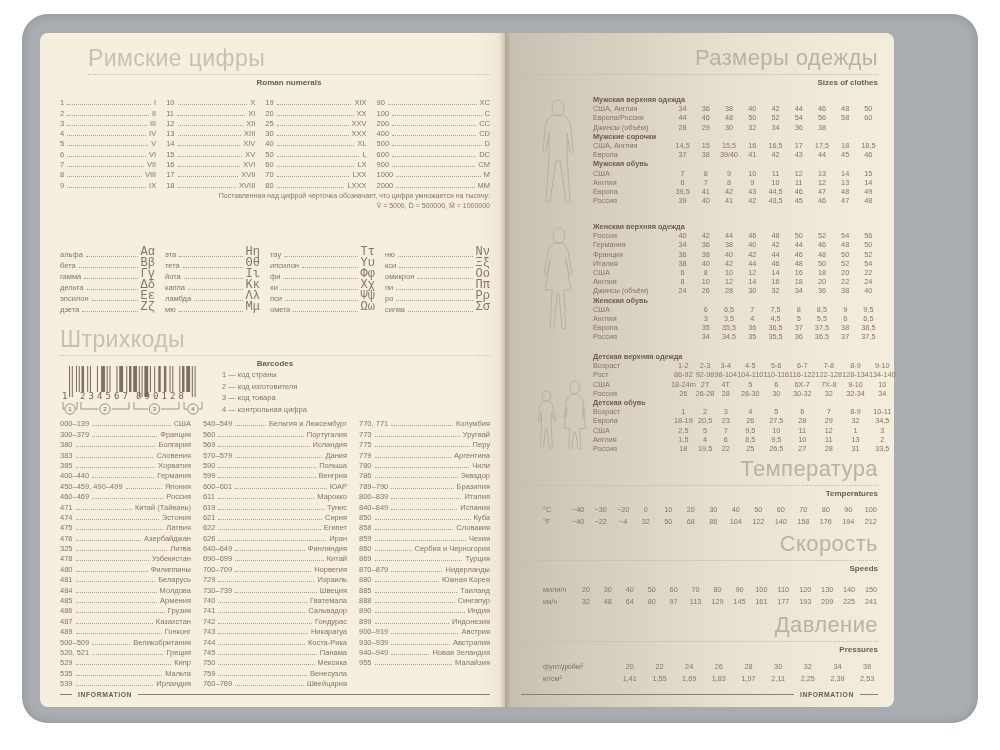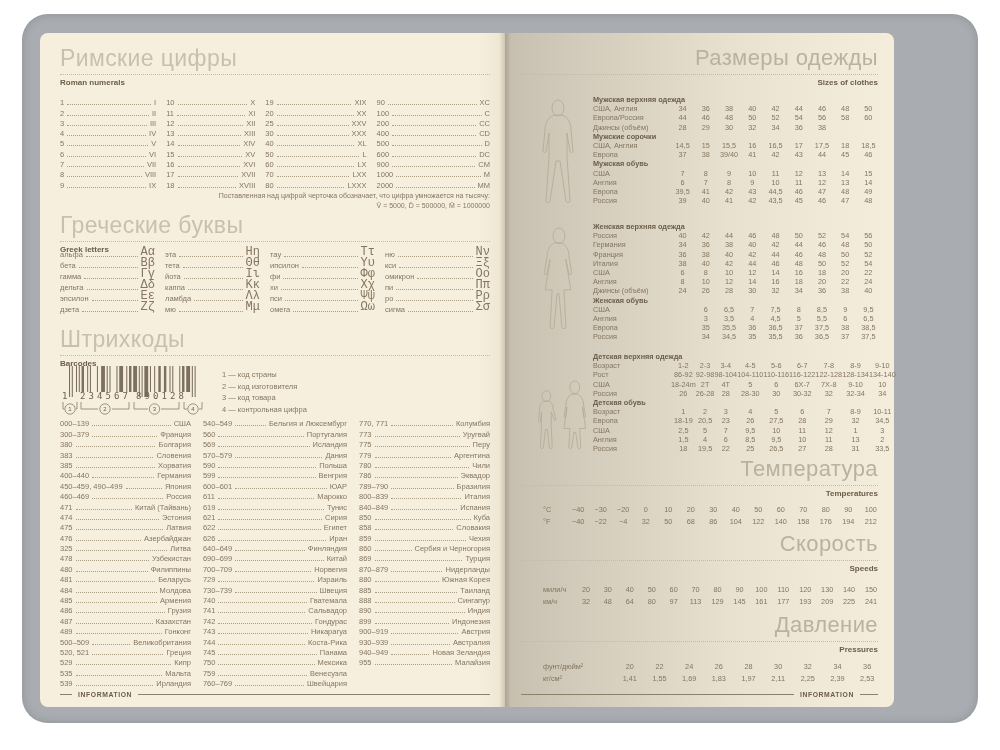--- a/index.html
+++ b/index.html
@@ -14,23 +14,23 @@
               background:linear-gradient(90deg,#c6beaf 0%,#cdc5b6 10%,#d9d1c0 30%,#e9e1cf 58%,#f0e8d6 78%,#f5eddc 100%);}
   .fold{position:absolute;left:499px;top:33px;width:12px;height:674px;
         background:linear-gradient(90deg,rgba(90,78,58,0) 0%,rgba(90,78,58,.22) 55%,rgba(90,78,58,0) 100%);}
 
   
   .sec-header{position:absolute;left:20px;right:15px;}
   .page-right .sec-header{left:16px;right:16px;}
   .sec-title{font-size:23px;line-height:26px;color:#c7c0b2;letter-spacing:.4px;}
   .page-right .sec-title{text-align:right;color:#b8b1a4;font-size:22px;}
   .sec-rule{border-bottom:1px dotted #c3baa5;margin-top:3px;}
-  .sec-sub{font-size:8px;font-weight:bold;color:#6b5d48;margin-top:3px;}
+  .sec-sub{font-size:8px;font-weight:bold;color:#6b5d48;margin-top:3px;text-align:center;}
   .page-right .sec-sub{text-align:right;}
-  .hdr-roman{top:12px;} .hdr-greek{top:179px;} .hdr-barcodes{top:293px;}
+  .hdr-roman{top:12px;margin-left:28px;} .hdr-greek{top:179px;} .hdr-barcodes{top:293px;}
   .hdr-clothing{top:12px;} .hdr-temperature{top:423px;} .hdr-speed{top:498px;} .hdr-pressure{top:579px;}
 
   
   .leader-grid{position:absolute;left:20px;right:15px;display:grid;}
   .roman-grid{top:64px;grid-template-columns:.95fr .88fr 1fr 1.12fr;column-gap:10px;}
   .greek-grid{top:215px;grid-template-columns:.95fr .95fr 1.05fr 1.05fr;column-gap:10px;}
   .countries{top:385px;grid-template-columns:1fr 1.1fr 1fr;column-gap:12px;}
   .lrow{display:flex;align-items:flex-end;font-size:7.5px;color:#84765f;}
   .roman-grid .lrow{height:10.3px;} .greek-grid .lrow{height:11px;text-align:right;} .countries .lrow{height:10.4px;}
   .lk{white-space:nowrap;} .lv{white-space:nowrap;}
@@ -283,25 +283,20 @@
             <span class="lv">MM</span>
           </div>
         </div>
     </div>
 
     <div class="roman-note">
       <div>Поставленная над цифрой черточка обозначает, что цифра умножается на тысячу:</div>
       <div>V̄ = 5000, D̄ = 500000, M̄ = 1000000</div>
     </div>
 
-    <div class="sec-header hdr-greek">
-      <div class="sec-title">Греческие буквы</div>
-      <div class="sec-rule"></div>
-      <div class="sec-sub">Greek letters</div>
-    </div>
 
     <div class="leader-grid greek-grid">
       <div class="leader-col">
           <div class="lrow">
             <span class="lk">альфа</span>
             <span class="ldots"></span>
             <span class="lv">Αα</span>
           </div>
           <div class="lrow">
             <span class="lk">бета</span>

